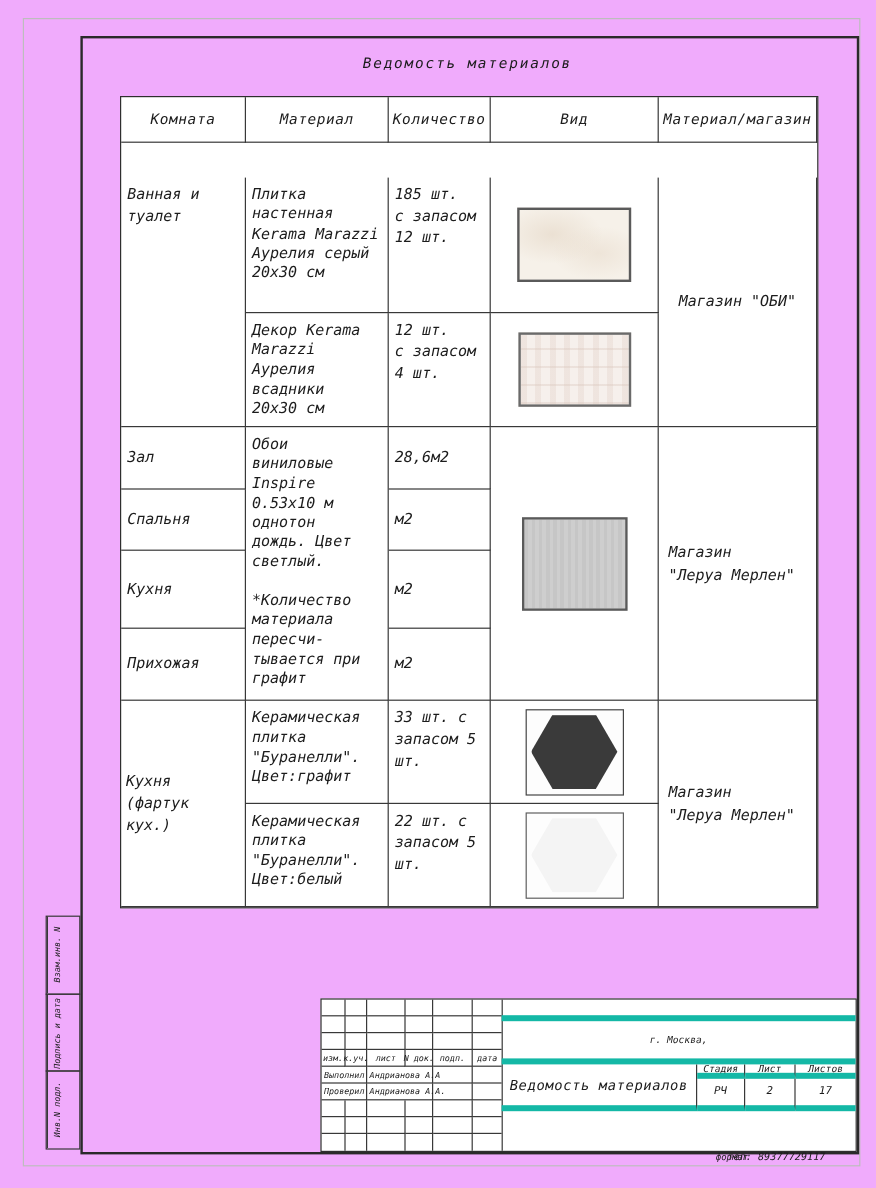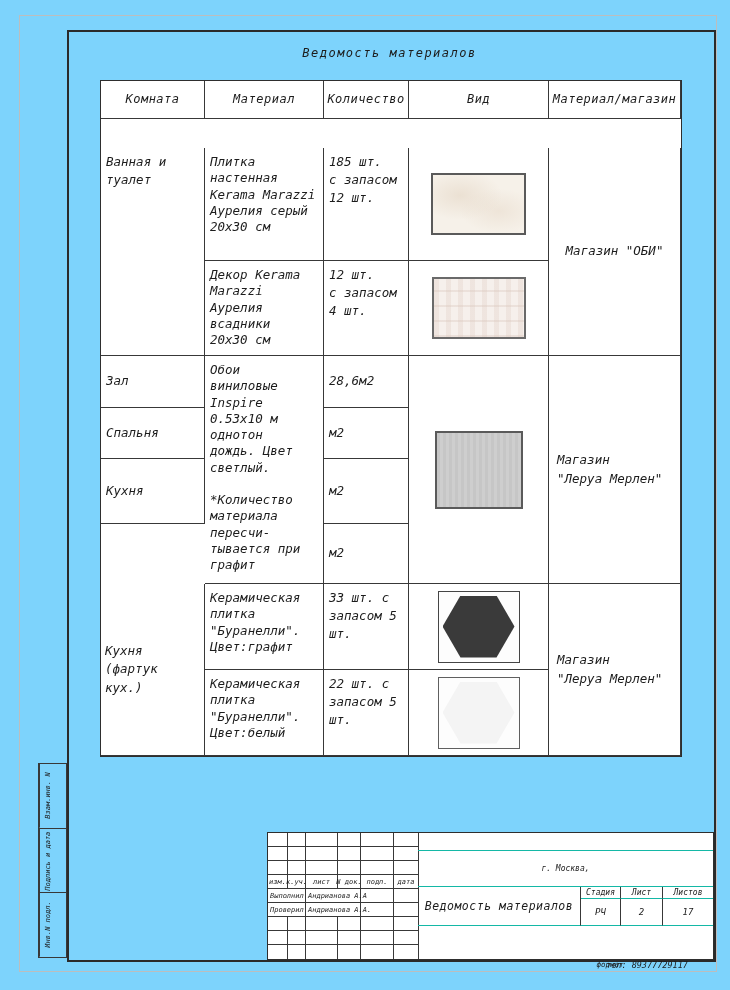--- a/index.html
+++ b/index.html
@@ -1,16 +1,16 @@
 <!DOCTYPE html>
 <html><head>
 <meta charset="utf-8">
 <style>
   html,body{margin:0;padding:0;background:#fff;}
-  .page{position:relative;width:730px;height:990px;background:#7dd3fc;overflow:hidden;
+  .page{position:relative;width:730px;height:990px;background:#f0abfc;overflow:hidden;
         font-family:"DejaVu Sans Mono",monospace;font-style:italic;color:#1c1c1c;}
   .paper-border{position:absolute;left:19px;top:15px;width:696px;height:955px;border:1px solid #bdbdbd;}
   .frame{position:absolute;left:67px;top:30px;width:645px;height:928px;border:2px solid #2a2a2a;}
   .doc-title{position:absolute;left:67px;top:46px;width:645px;text-align:center;
              font-size:12px;letter-spacing:1.5px;white-space:pre;}
   
   .mtable{position:absolute;left:100px;top:80px;display:grid;
           grid-template-columns:104px 119px 85px 140px 132px;
           grid-template-rows:38px 29px 113px 95px 52px 51px 65px 60px 86px 86px;
           border:1.5px solid #2e2e2e;background:#fff;}
@@ -41,21 +41,21 @@
   .tblock{position:absolute;left:267px;top:832px;width:445px;height:126px;border:1.5px solid #2e2e2e;
           box-sizing:content-box;background:#fff;}
   .tb-left{position:absolute;left:0;top:0;width:150px;height:126px;display:grid;
            grid-template-columns:20px 18px 32px 23px 33px 24px;
            grid-template-rows:repeat(9,14px);border-right:.5px solid #383838;}
   .tb-cell{border-right:1px solid #383838;border-bottom:1px solid #383838;font-size:7px;
            display:flex;align-items:center;justify-content:center;white-space:nowrap;overflow:visible;}
   .tb-name{justify-content:flex-start;padding-left:2px;font-size:7px;}
   .tb-abs{position:absolute;box-sizing:border-box;font-size:8px;display:flex;
           align-items:center;justify-content:center;white-space:nowrap;}
-  .bb{border-bottom:1px solid #14b8a6;} .br{border-right:1px solid #383838;}
+  .bb{border-bottom:5px solid #14b8a6;} .br{border-right:1px solid #383838;}
   .tb-doctitle{font-size:11.5px;letter-spacing:.5px;}
   .fmt{position:absolute;left:565px;top:960px;width:90px;text-align:center;font-size:7.5px;}
   
   .vstack{position:absolute;left:38px;top:763px;width:29px;height:195px;display:flex;flex-direction:column;}
   .vbox{flex:1;border:1px solid #383838;display:flex;box-sizing:border-box;margin-top:-1px;}
   .vbox:first-child{margin-top:0;}
   .vlabel{width:16px;border-right:1px solid #383838;display:flex;align-items:center;justify-content:center;
           writing-mode:vertical-rl;transform:rotate(180deg);font-size:7px;white-space:nowrap;}
   .vblank{flex:1;}
 </style>
@@ -99,20 +99,21 @@
     <div class="c" style="grid-area:4/3">12 шт.
 с запасом
 4 шт.</div>
     <div class="c img" style="grid-area:4/4">
       <div class="tile2"></div>
     </div>
 
     <div class="c vc" style="grid-area:5/1">Зал</div>
     <div class="c vc" style="grid-area:6/1">Спальня</div>
     <div class="c vc" style="grid-area:7/1">Кухня</div>
+    <div class="c vc" style="grid-area:8/1">Прихожая</div>
     <div class="c mat" style="grid-area:5/2/9/3">Обои
 виниловые
 Inspire
 0.53x10 м
 однотон
 дождь. Цвет
 светлый.
 
 *Количество
 материала

